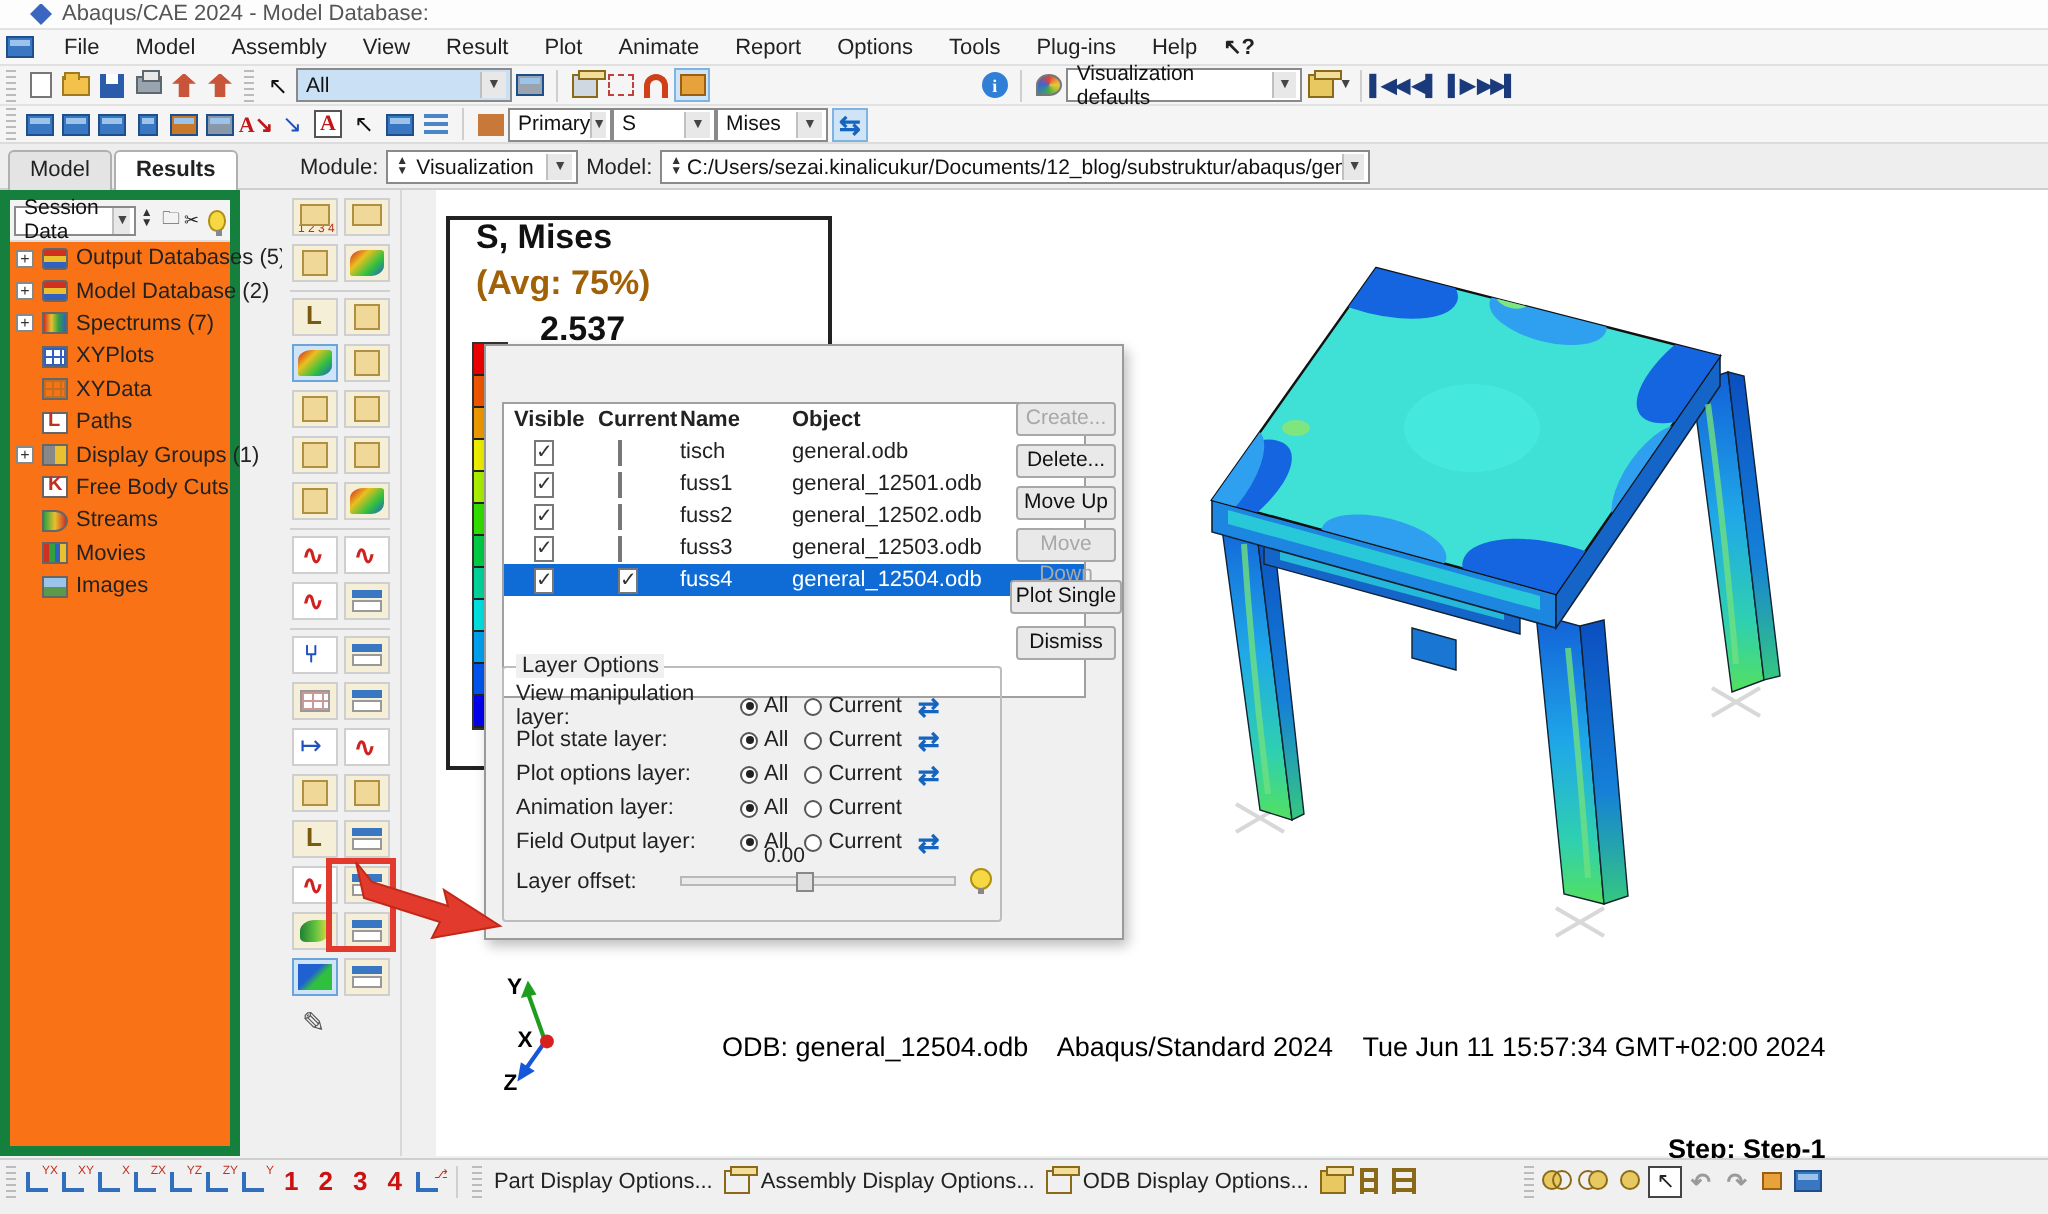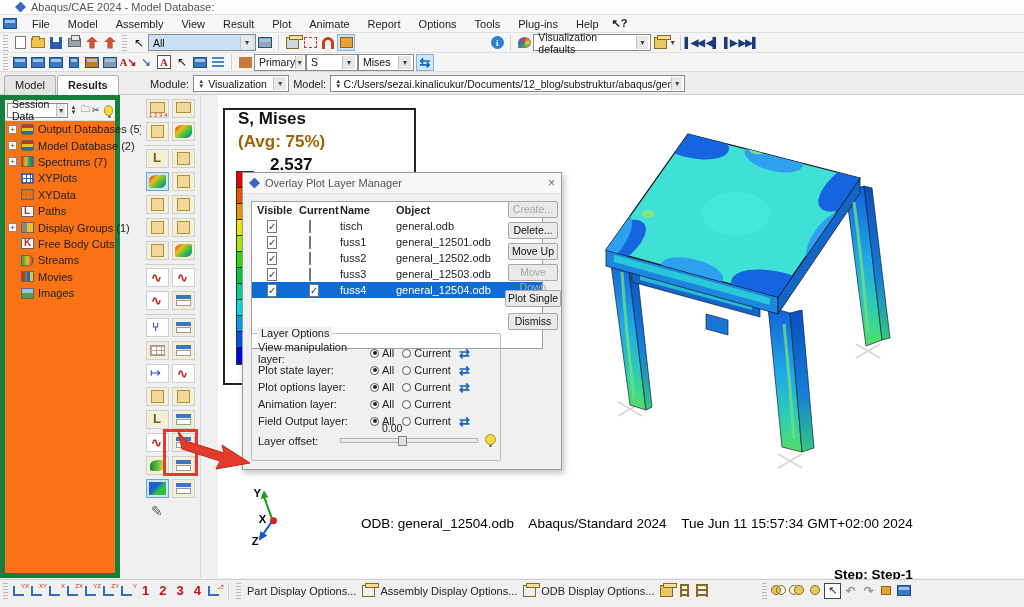--- a/index.html
+++ b/index.html
@@ -585,25 +585,20 @@
 
     <div class="odbtext">
       <div>ODB: general_12504.odb    Abaqus/Standard 2024    Tue Jun 11 15:57:34 GMT+02:00 2024</div>
       <div class="b">Step: Step-1</div>
       
       
     </div>
   </div>
 
   <div class="dialog">
-    <div class="dlg-title">
-      <span class="diamond"></span>
-      <span>Overlay Plot Layer Manager</span>
-      <span class="dlg-x">×</span>
-    </div>
 
     <div class="ltable">
       <div class="lrow hdr">
         <span class="c1">Visible</span>
         <span class="c2">Current</span>
         <span class="c3">Name</span>
         <span class="c4">Object</span>
       </div>
       <div id="layer-rows">
           <div class="lrow">

